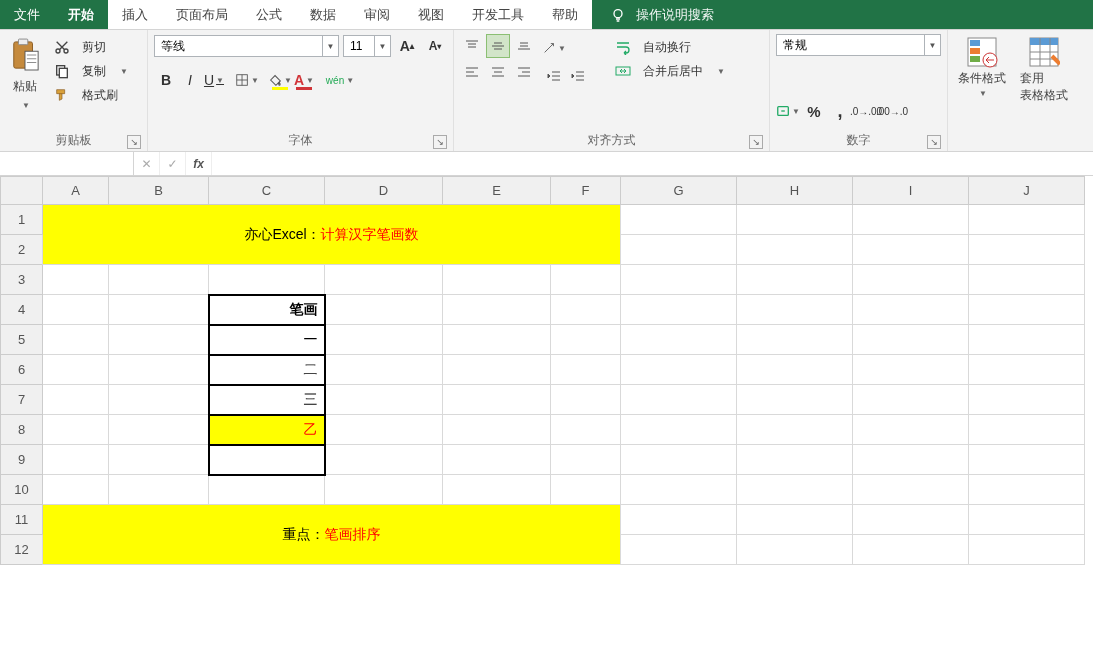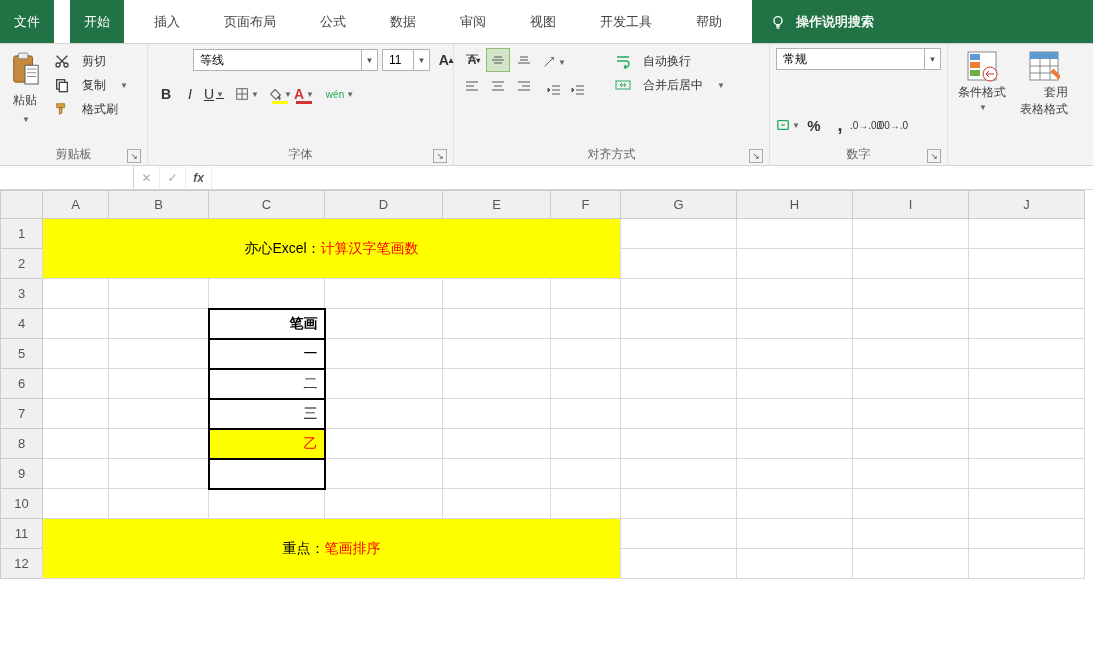--- a/index.html
+++ b/index.html
@@ -1,25 +1,25 @@
 <!DOCTYPE html>
 <html><head>
 <meta charset="utf-8">
 <style>
 * { box-sizing: border-box; margin: 0; padding: 0; font-family: "Segoe UI", "Microsoft YaHei", sans-serif; }
 body { width: 1093px; height: 648px; background: #fff; overflow: hidden; font-size: 12px; user-select: none; }
 
 
-.tabs { height: 44px; background: #fff; border-bottom: 1px solid #d4d4d4; display: flex; align-items: stretch; gap: 16px; }
+.tabs { height: 30px; background: #fff; border-bottom: 1px solid #d4d4d4; display: flex; align-items: stretch; }
 .tab { display:flex; align-items:center; padding:0 14px; font-size:13px; color:#444; cursor:pointer; position:relative; }
 .tab.file { background:#217346; color:#fff; font-weight:500; }
-.tab.active { background:#217346; color:#fff; font-weight:400; }
+.tab.active { background:#217346; color:#fff; font-weight:700; }
 .tabs-end { flex:1; background:#217346; display:flex; align-items:center; color:#fff; padding-left:18px; gap:10px; }
 .tabs-end .bulb { width:16px; height:16px; }
-.tabs-end span { font-size:13px; opacity:.95;font-weight:bold; }
+.tabs-end span { font-size:13px; opacity:.95; }
 
 
 .ribbon { height:122px; background:#f3f3f3; border-bottom:1px solid #d4d4d4; display:flex; }
 .group { border-right:1px solid #e0e0e0; display:flex; flex-direction:column; justify-content:space-between; padding:4px 6px 2px; }
 .group-body { flex:1; display:flex; align-items:flex-start; gap:6px; }
 .group-title { height:18px; display:flex; align-items:center; justify-content:center; position:relative; color:#666; font-size:12px; }
 .group-launcher { position:absolute; right:0; bottom:0; width:14px; height:14px; border:1px solid #aaa; font-size:9px; display:flex; align-items:center; justify-content:center; color:#666; cursor:pointer;}
 .small-btn { height:22px; display:flex; align-items:center; gap:12px; padding:0 4px; font-size:12px; color:#333; cursor:pointer;}
 .mini-arrow { font-size:8px; color:#666; margin-left:2px;}
 .btn-col { display:flex; flex-direction:column; gap:2px; }
@@ -29,21 +29,21 @@
 
 
 .clip-left { display:flex; flex-direction:column; align-items:center; gap:6px; padding-top:4px;}
 .clip-left .paste-ic { width:30px; height:34px;}
 .clip-right { display:flex; flex-direction:column; gap:2px; padding-top:2px;}
 
 
 .combo { height:22px; background:#fff; border:1px solid #aeb3b8; display:flex; align-items:center; position:relative;}
 .combo input { border:0; outline:0; width:100%; height:100%; padding:0 18px 0 6px; font-size:12px; background:transparent;}
 .combo .dd { position:absolute; right:0; top:0; height:100%; width:16px; border-left:1px solid #aeb3b8; display:flex; align-items:center; justify-content:center; font-size:8px; color:#555; cursor:pointer;}
-.font-row1 { display:flex; gap:4px; align-items:center;margin-left:39px;}
+.font-row1 { display:flex; gap:4px; align-items:center;}
 .font-row2 { display:flex; gap:0; align-items:center; margin-top:4px;}
 .sq { width:24px; height:24px; display:flex; align-items:center; justify-content:center; cursor:pointer; font-size:14px; color:#333;}
 .sq.under { text-decoration:underline;}
 .sq svg { width:16px; height:16px;}
 .color-strip { position:absolute; bottom:2px; left:4px; right:4px; height:3px;}
 
 
 .align-grid { display:grid; grid-template-columns:repeat(3,24px); grid-template-rows:repeat(2,24px); gap:2px;}
 .align-grid .sq.sel { background:#d2e5c9; border:1px solid #8bbf73;}
 
@@ -321,21 +321,21 @@
         <span>条件格式</span>
           <span class="mini-arrow">▼</span>
       </div>
       <div class="big-btn">
         <svg class="ic" viewBox="0 0 32 32">
             <rect x="2" y="2" width="28" height="28" fill="#fff" stroke="#888"></rect>
             <rect x="2" y="2" width="28" height="7" fill="#5b9bd5"></rect>
             <path d="M2 16h28M2 23h28M12 2v28M22 2v28" stroke="#888"></path>
             <path d="M24 20l8 8" stroke="#ed7d31" stroke-width="4"></path>
           </svg>
-        <span style="white-space:pre-line;text-align:right">套用
+        <span style="white-space:pre-line;text-align:left">套用
 表格格式</span>
       </div>
     </div>
     <div class="group-title"></div>
   </div>
 </div>
 
 <div class="fxbar">
   <div class="namebox">
     <input value="O17" style="">

